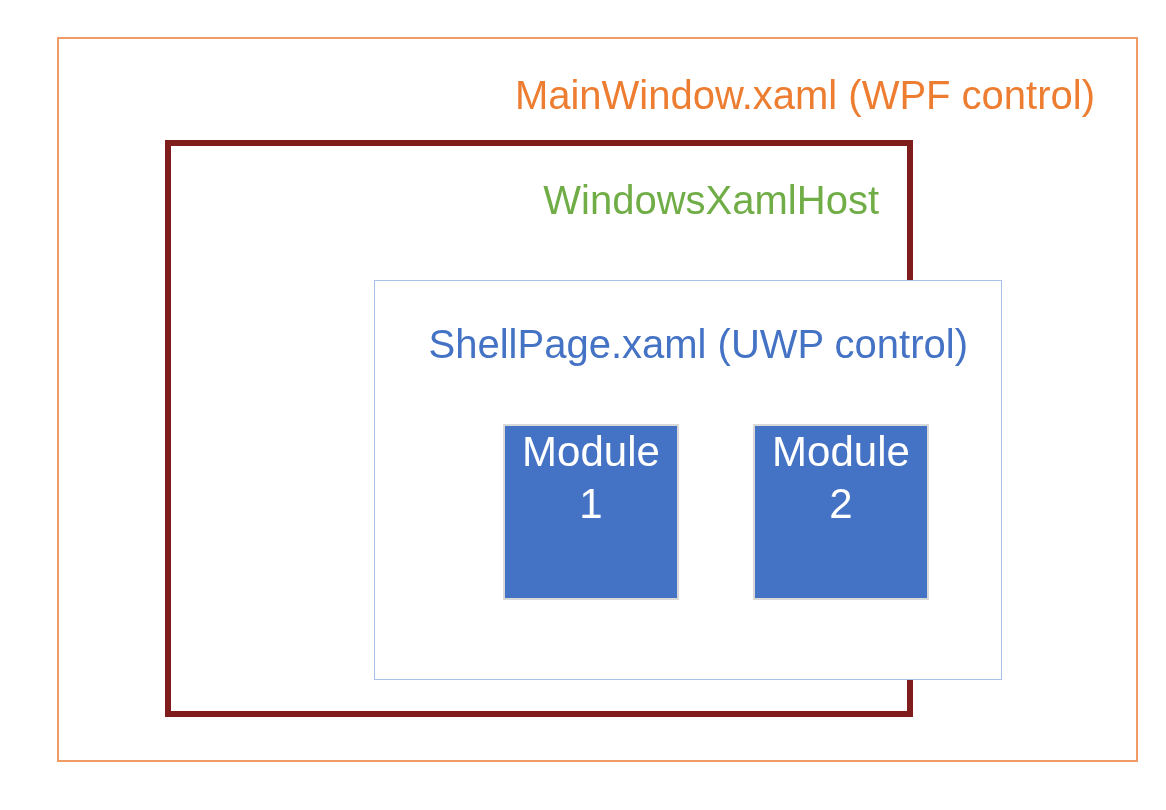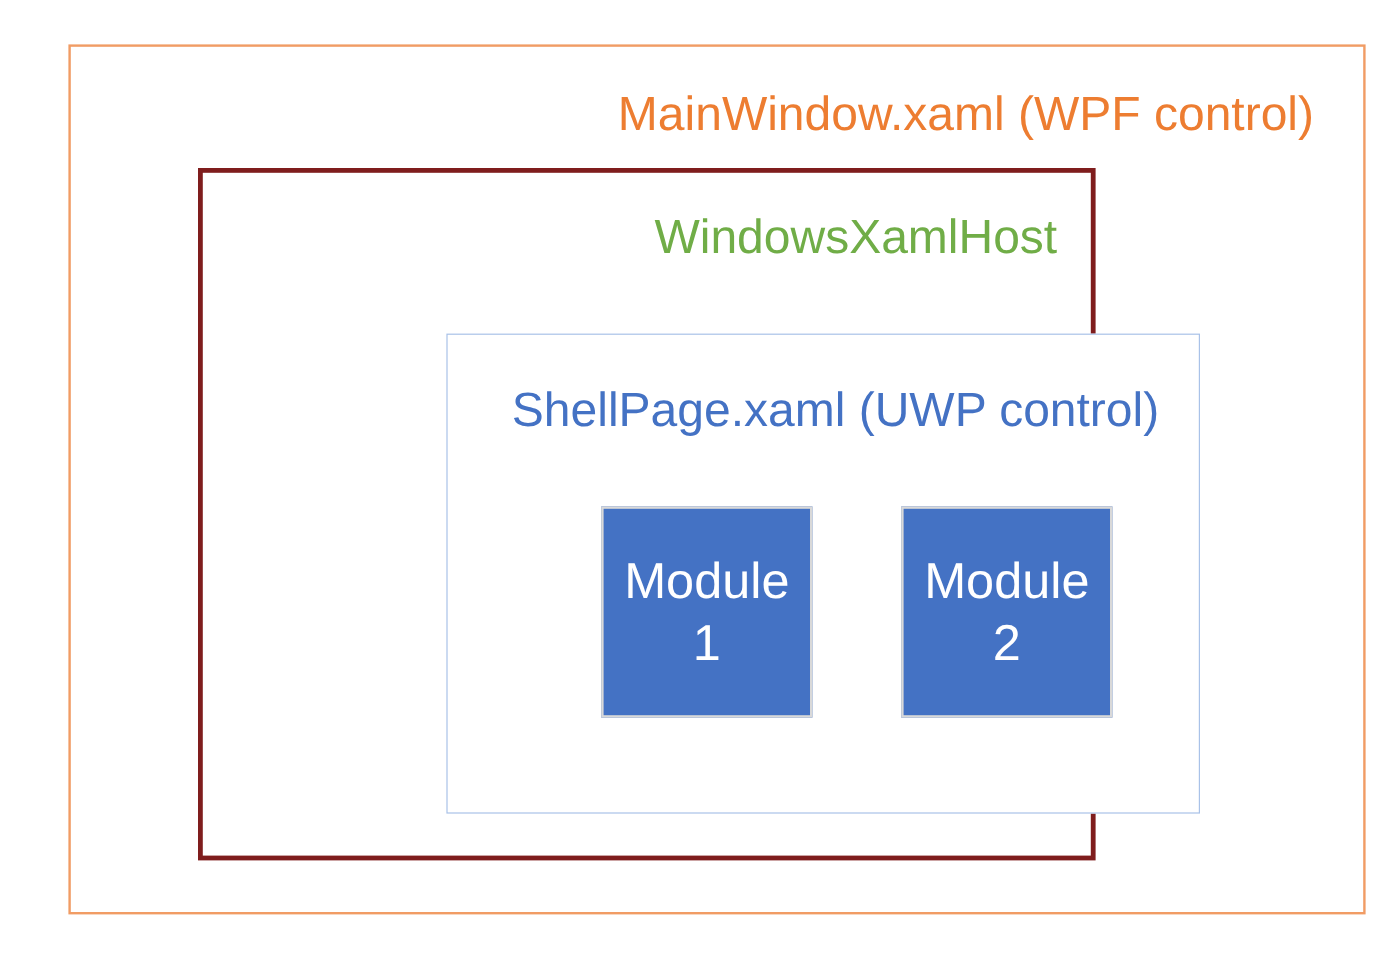--- a/index.html
+++ b/index.html
@@ -26,21 +26,21 @@
     top: 37px;
     width: 1081px;
     height: 725px;
     border: 2px solid #F19C64;
   }
   .box-host {
     left: 106px;
     top: 101px;
     width: 748px;
     height: 577px;
-    border: 4px solid #7f1d1d;
+    border: 6px solid #7f1d1d;
   }
   .box-shell {
     left: 203px;
     top: 134px;
     width: 628px;
     height: 400px;
     border: 1.5px solid #A9C2E8;
   }
   .frame-label {
     position: absolute;
@@ -68,21 +68,21 @@
     top: 143px;
     width: 176px;
     height: 176px;
     box-sizing: border-box;
     background: #4472C4;
     border: 2px solid #D9D9D9;
     color: #FFFFFF;
     display: flex;
     flex-direction: column;
     align-items: center;
-    justify-content: center;
+    justify-content: flex-start;
     font-size: 42px;
     line-height: 52px;
     text-align: center;
   }
   .module-1 { left: 128px; }
   .module-2 { left: 378px; }
 </style>
 </head>
 <body>
 

